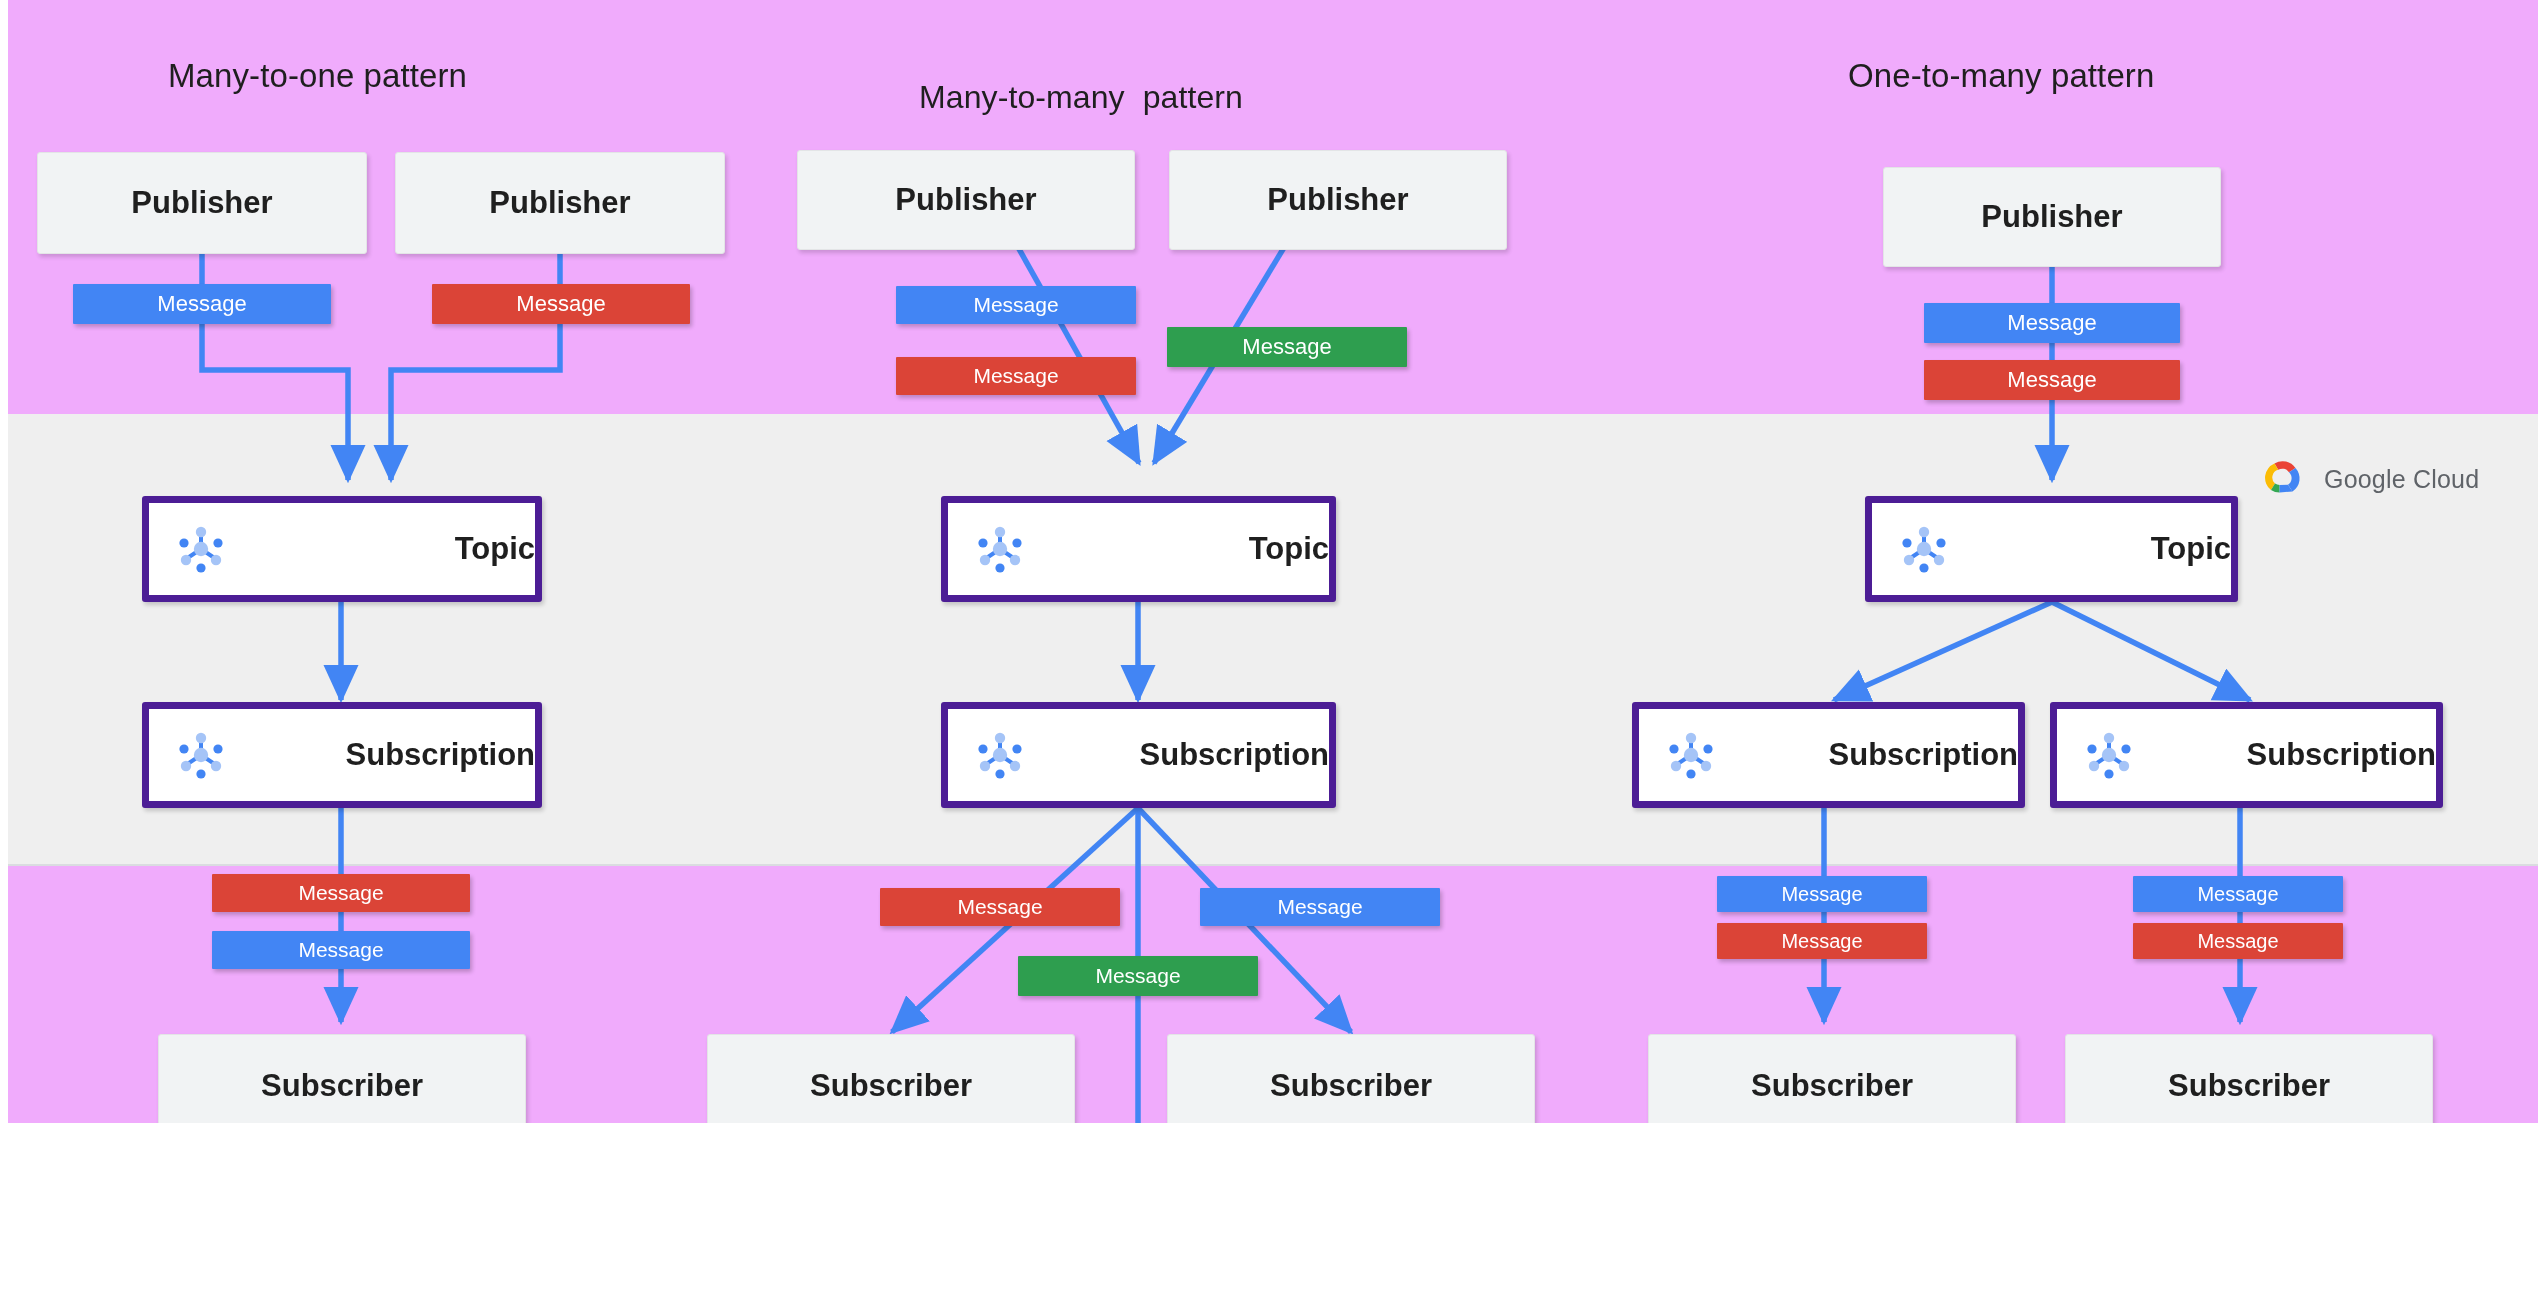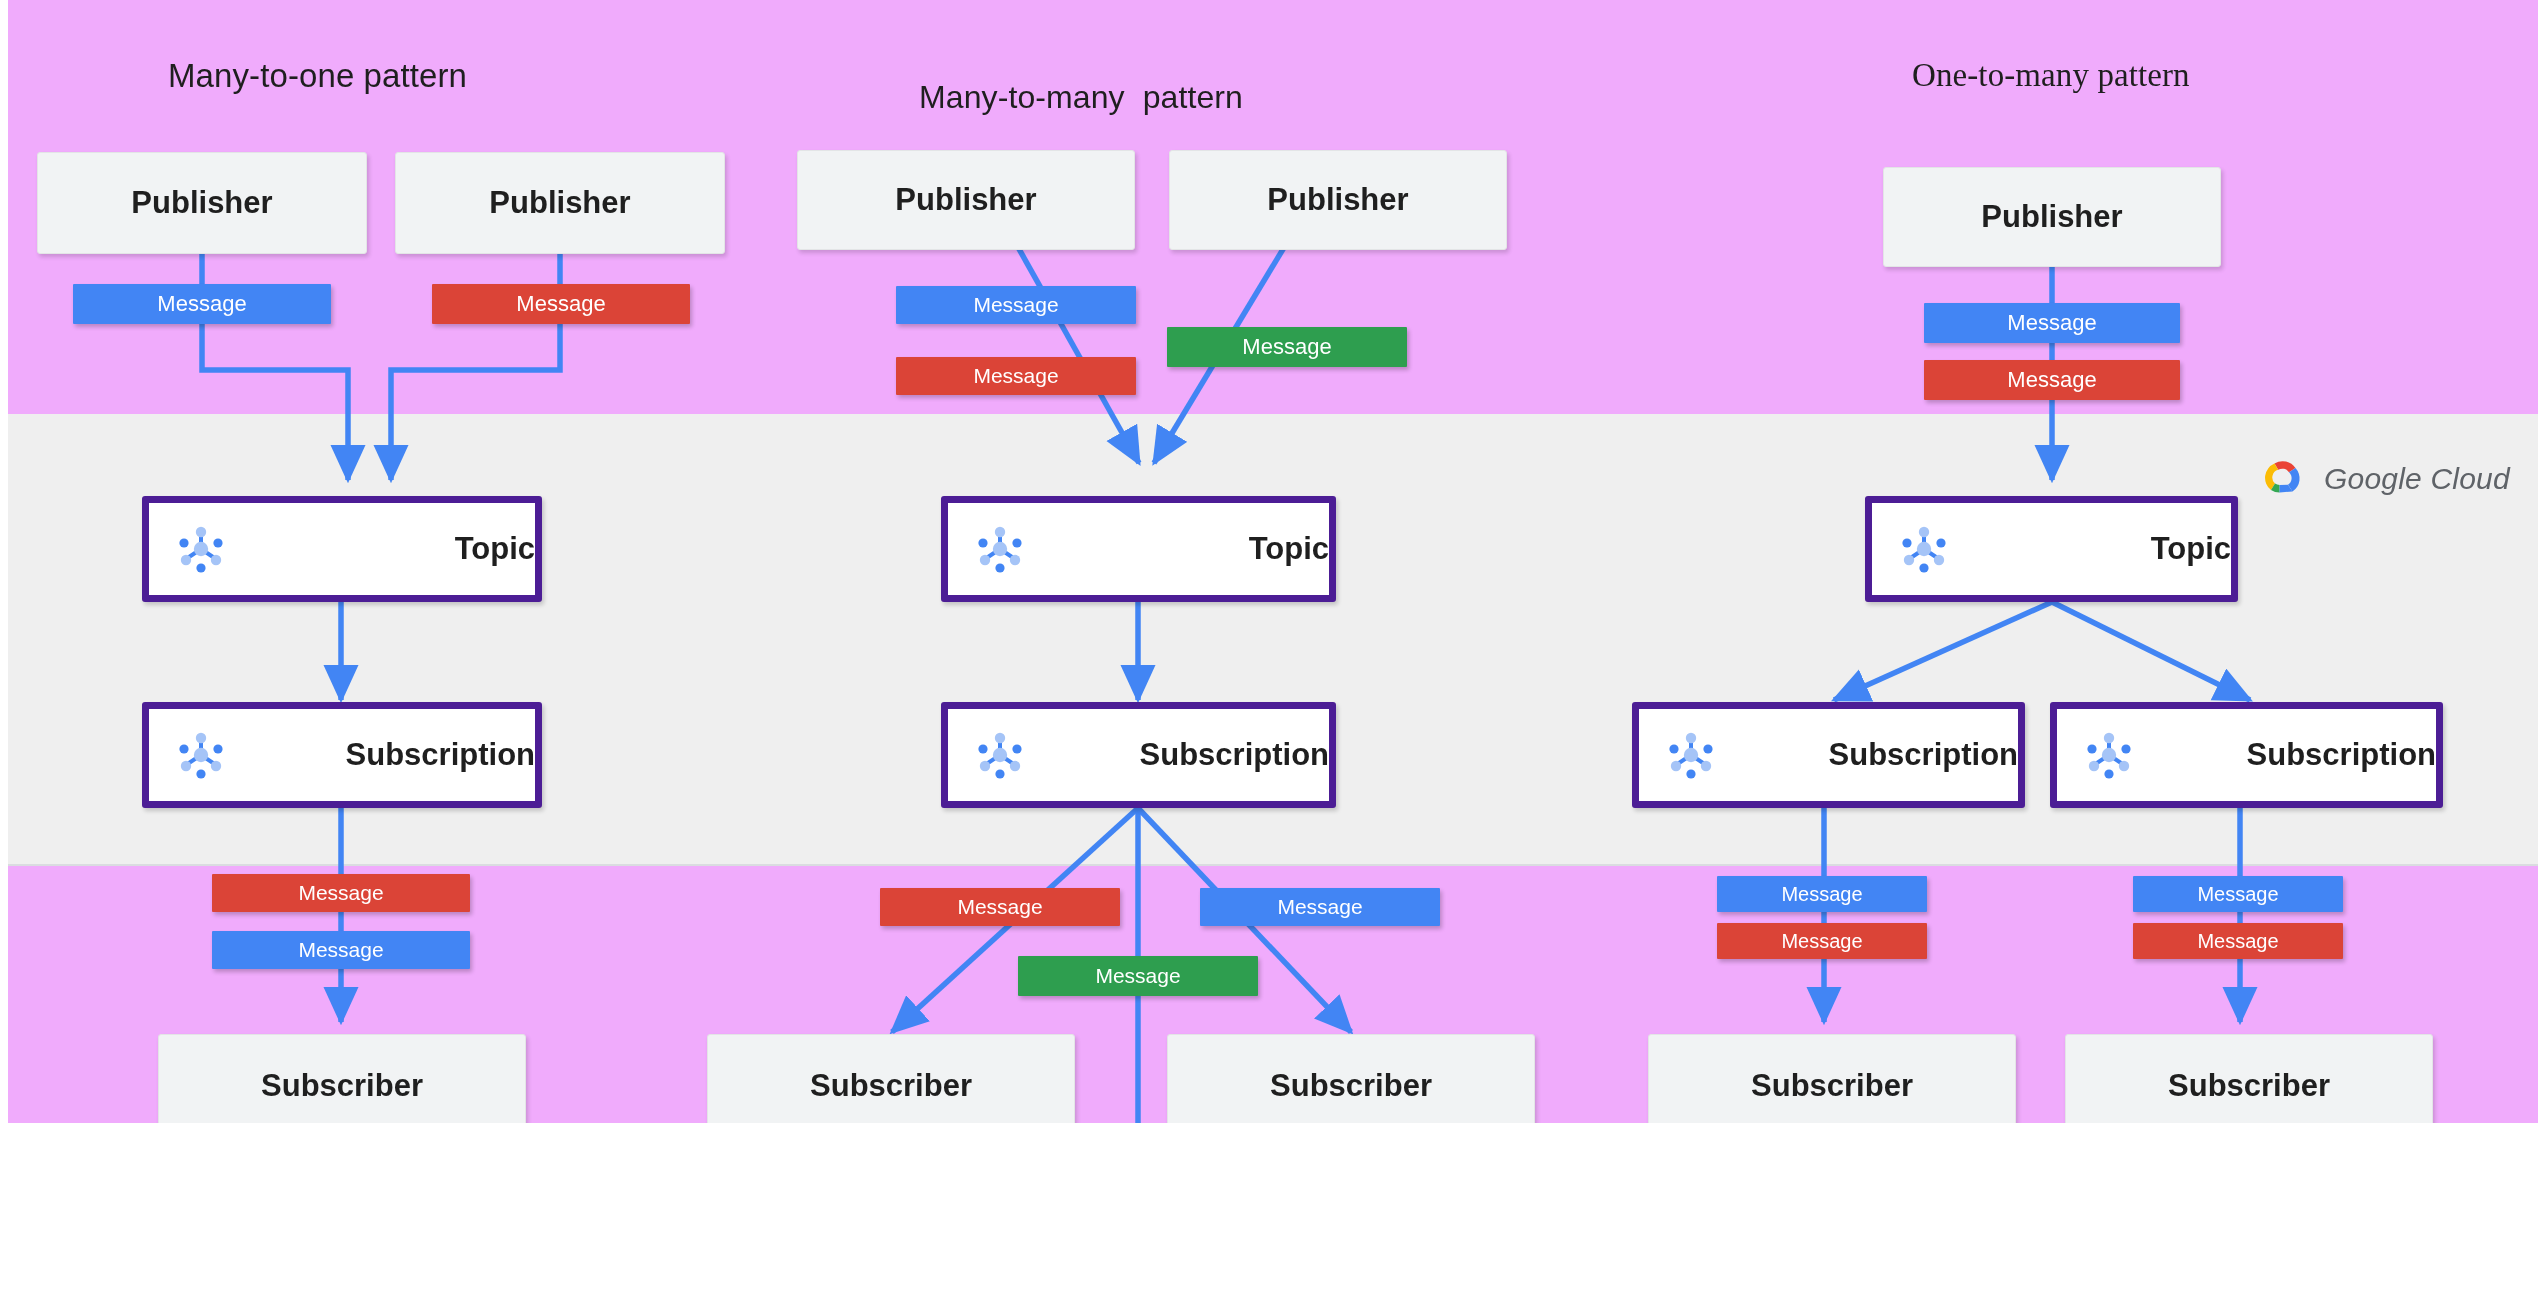--- a/index.html
+++ b/index.html
@@ -85,25 +85,24 @@
   .chip.blue{ background:#4285F4; }
   .chip.red { background:#DB4437; }
   .chip.green{ background:#2E9E4F; }
   
   .gc-lockup{
     position:absolute;
     left:2246px; top:452px;
     display:flex;align-items:center;gap:14px;
   }
   .gc-text{
-    font-size:30px;
+    font-size:25px;
     color:#5F6368;
     letter-spacing:.2px;
     white-space:nowrap;
-    font-style:italic;
   }
 </style>
 </head>
 <body>
 
 <div id="stage">
 
   <div class="cloud-band"></div>
 
   <svg class="wires" viewBox="0 0 2538 1305" width="2538" height="1305">
@@ -142,21 +141,21 @@
       <path d="M2044,602 L2242,700" marker-end="url(#ah)"></path>
 
       <path d="M1816,808 L1816,1022" marker-end="url(#ah)"></path>
 
       <path d="M2232,808 L2232,1022" marker-end="url(#ah)"></path>
     </g>
   </svg>
 
   <div class="col-title" style="left:160px;top:57px;">Many-to-one pattern</div>
   <div class="col-title" style="left:911px;top:79px;font-size:32px;">Many-to-many  pattern</div>
-  <div class="col-title" style="left:1904px;top:57px;font-family:Liberation Serif, serif;">One-to-many pattern</div>
+  <div class="col-title" style="left:1840px;top:57px;">One-to-many pattern</div>
 
   <div class="node gray" style="left:29px;top:152px;width:330px;height:102px;">
     <span class="node-label">Publisher</span>
   </div>
   <div class="node gray" style="left:387px;top:152px;width:330px;height:102px;">
     <span class="node-label">Publisher</span>
   </div>
 
   <div class="chip blue" style="left:65px;top:284px;width:258px;height:40px;font-size:22px;">
     <span>Message</span>

